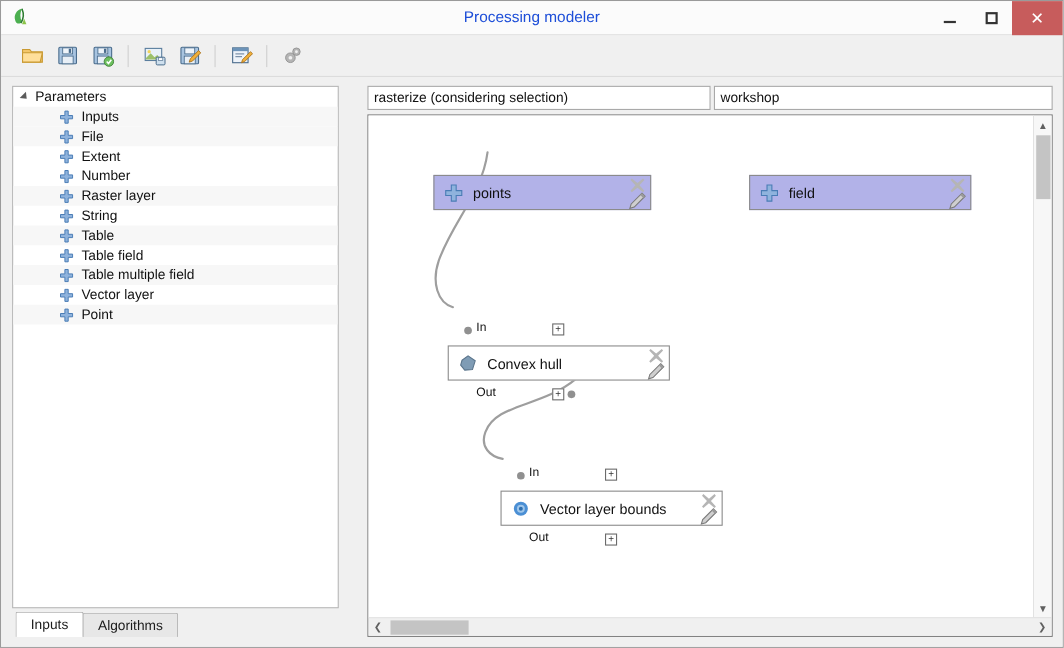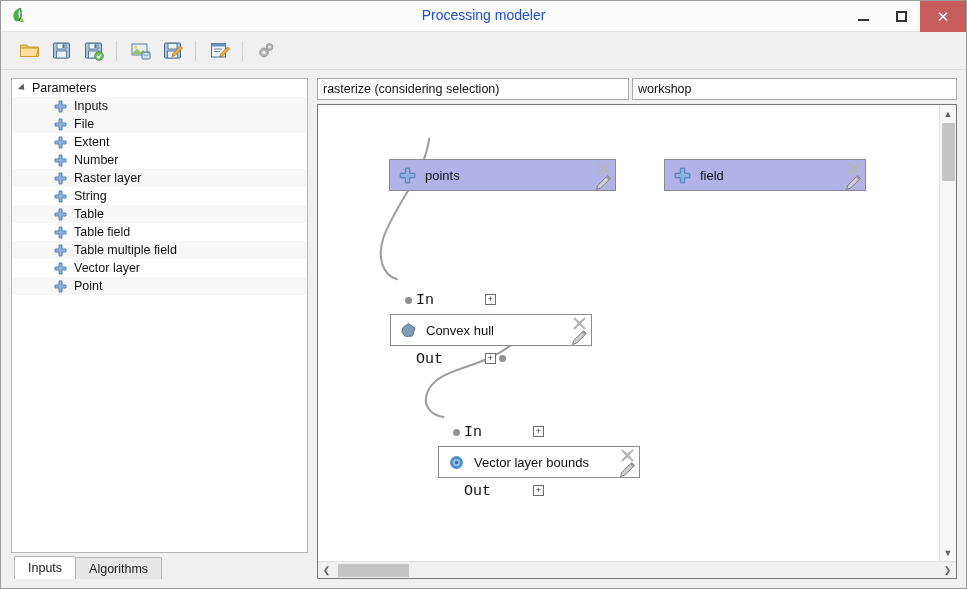--- a/index.html
+++ b/index.html
@@ -78,21 +78,21 @@
     margin: 0 5px;
   }
 
   
   .body {
     flex: 1 1 auto;
     position: relative;
     background: #f0f0f0;
     display: flex;
     padding: 8px 9px 9px 10px;
-    gap: 9px;
+    gap: 26px;
   }
 
   
   .left-panel {
     width: 297px;
     display: flex; flex-direction: column;
   }
   .tree-box {
     flex: 1 1 auto;
     border: 1px solid #b5b5b5;
@@ -235,23 +235,22 @@
   .node-label { white-space: nowrap; }
   .node-ctrls {
     position: absolute; right: 3px; top: 1px;
     width: 18px; height: 30px;
   }
   .ctl-x { position: absolute; right: 1px; top: 0px; width: 15px; height: 15px; }
   .ctl-pen { position: absolute; right: 0px; top: 13px; width: 17px; height: 17px; }
 
   .port-label {
     position: absolute;
-    font-size: 15px;
+    font-size: 11px;
     color: #111;
-    font-family: Liberation Mono, monospace;
   }
   .port-box {
     position: absolute;
     width: 11px; height: 11px;
     border: 1px solid #6b6b6b;
     background: #ffffff;
     color: #333;
     font-size: 9px;
     line-height: 9px;
     text-align: center;
@@ -473,21 +472,21 @@
       <div class="canvas-wrap">
         <div class="canvas-row">
           <div class="canvas" id="canvas">
 
             <svg class="link-svg" viewBox="0 0 614 450" preserveAspectRatio="none">
               <path d="M110 33 C105 70 78 95 65 130 C58 150 64 168 78 172" stroke="#9e9e9e" stroke-width="2" fill="none" stroke-linecap="round"></path>
               <path d="M190 210 C206 208 206 224 192 236 C160 262 118 258 108 284 C103 297 112 306 124 308" stroke="#9e9e9e" stroke-width="2" fill="none" stroke-linecap="round"></path>
             </svg>
 
             <div id="nodes-layer">
-                <div class="node param" style="left: 59px; top: 54px; width: 227px; margin-left: 12px;">
+                <div class="node param" style="left: 59px; top: 54px; width: 198px;">
                   <span class="node-icon"><svg width="17" height="17" viewBox="0 0 17 17">
                       <path d="M6.3 1.2 H10.7 V6.3 H15.8 V10.7 H10.7 V15.8 H6.3 V10.7 H1.2 V6.3 H6.3 Z" fill="#8fb3dd" stroke="#4a7cb5" stroke-width="1"></path>
                     </svg></span>
                   <span class="node-label">points</span>
                   <span class="node-ctrls">
                     <span class="ctl-x"><svg width="15" height="15" viewBox="0 0 15 15">
                         <path d="M2.4 1.2 L7.5 5.4 L12.6 1.2 L13.8 2.6 L9.3 7.5 L13.8 12.4 L12.6 13.8 L7.5 9.6 L2.4 13.8 L1.2 12.4 L5.7 7.5 L1.2 2.6 Z" fill="#b5b5b5"></path>
                       </svg></span>
                     <span class="ctl-pen"><svg width="17" height="17" viewBox="0 0 17 17">
                         <path d="M12.6 1.6 L15.4 4.4 L5.6 14.2 L1.6 15.4 L2.8 11.4 Z" fill="#cfcfcf" stroke="#7a7a7a" stroke-width="1"></path>

